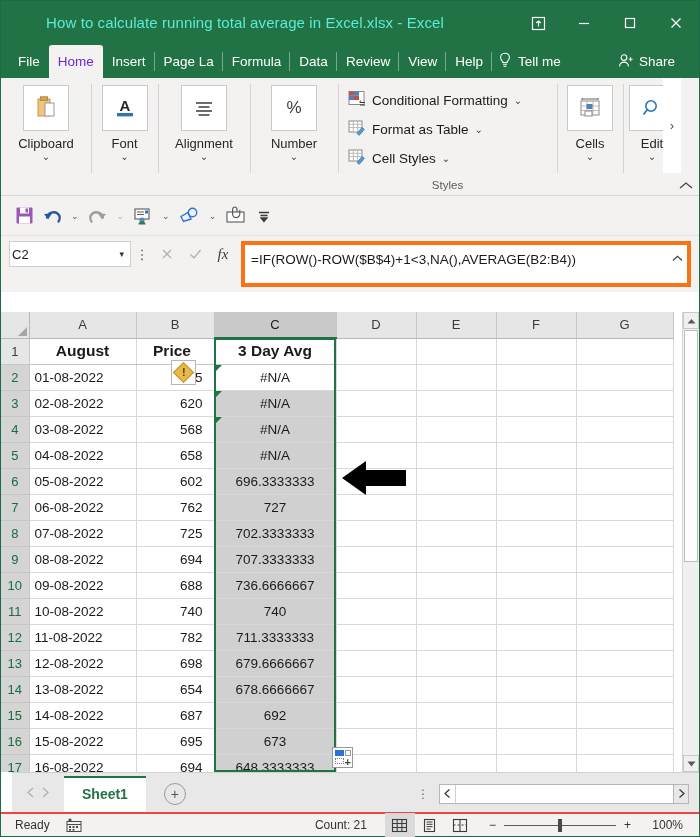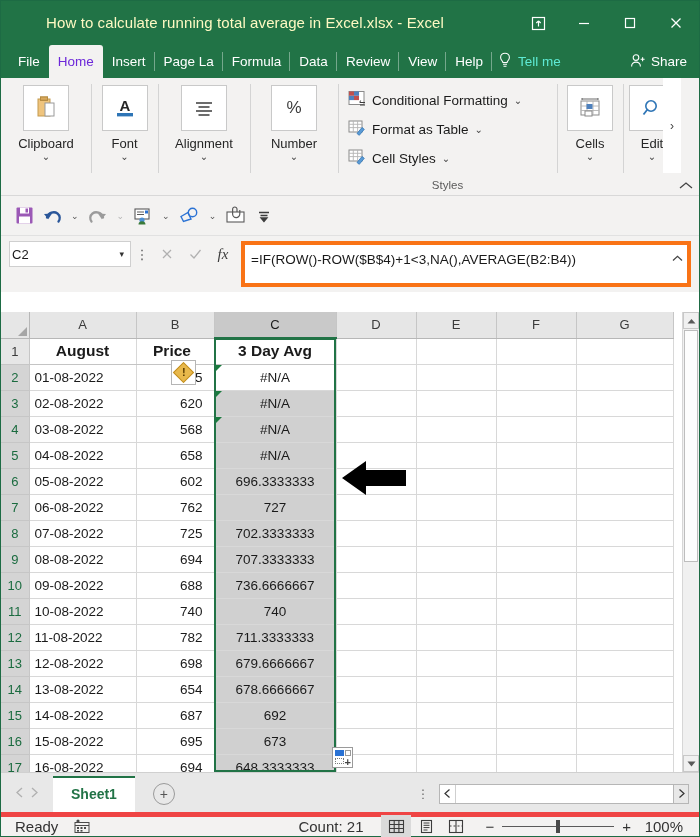--- a/index.html
+++ b/index.html
@@ -21,21 +21,21 @@
     height: 44px;
     background: #217346;
     display: flex;
     align-items: center;
     position: relative;
   }
   .title-text {
     position: absolute;
     left: 0; right: 0;
     text-align: center;
-    color: #fef9c3;
+    color: #5eead4;
     font-size: 15px;
     line-height: 44px;
     letter-spacing: .1px;
     padding-left: 40px;
     padding-right: 250px;
     white-space: nowrap;
   }
   .win-btns {
     position: absolute;
     right: 0; top: 0;
@@ -76,25 +76,25 @@
     background: rgba(255,255,255,.38);
   }
   .rtab.active {
     background: #f3f2f1;
     color: #6d28d9;
     border-radius: 3px 3px 0 0;
     font-weight: 400;
   }
   .tell-me-wrap {
     display: flex; align-items: center; gap: 6px;
-    color: #5eead4; font-size: 13.5px;
+    color: #ffffff; font-size: 13.5px;
     margin-left: 6px; height: 33px; justify-content: flex-end;
   }
   .share-wrap {
-    position: absolute; right: 12px; bottom: 0;
+    position: absolute; right: 24px; bottom: 0;
     display: flex; align-items: center; gap: 5px;
     color: #fff; font-size: 13.5px; height: 33px;
   }
 
   
   .ribbon {
     height: 118px;
     background: #f3f2f1;
     display: flex;
     position: relative;
@@ -321,21 +321,21 @@
   .vscroll-dn {
     position: absolute; bottom: 0; left: 0; right: 0;
     height: 17px; background: #f0f0f0;
     display: flex; align-items: center; justify-content: center;
     border: 1px solid #c8c8c8;
   }
 
   
   .tabbar-bottom {
     position: absolute;
-    left: 0; right: 0; top: 771px;
+    left: 11px; right: 0; top: 771px;
     height: 42px;
     background: #e8e8e8;
     display: flex; align-items: center;
     border-top: 1px solid #d0d0d0;
   }
   .nav-arrows { display: flex; gap: 6px; padding: 0 14px; color: #b0b0b0; font-size: 11px; }
   .sheet-tab {
     background: #fff;
     padding: 6px 18px 7px 18px;
     font-size: 14px; font-weight: bold;
@@ -361,22 +361,22 @@
   .hs-track { flex: 1; background: #fff; }
   .hs-right { width: 16px; background: #e8e8e8; display: flex; align-items: center; justify-content: center; font-size: 9px; color: #333; border: 1px solid #b6b6b6; margin: -1px -1px -1px 0; }
 
   
   .statusbar {
     position: absolute;
     left: 0; right: 0; bottom: 0;
     height: 24px;
     background: #f3f2f1;
     display: flex; align-items: center;
-    font-size: 15px; color: #333;
-    border-top: 5px solid #ef4444;
+    font-size: 12px; color: #333;
+    border-top: 2px solid #ef4444;
   }
   .sb-ready { padding-left: 14px; }
   .sb-rec { margin-left: 16px; display: flex; align-items: center; }
   .sb-count { margin-left: auto; margin-right: 18px; }
   .sb-views { display: flex; align-items: center; }
   .sb-view {
     width: 30px; height: 24px;
     display: flex; align-items: center; justify-content: center;
   }
   .sb-view.active { background: #dadada; }

